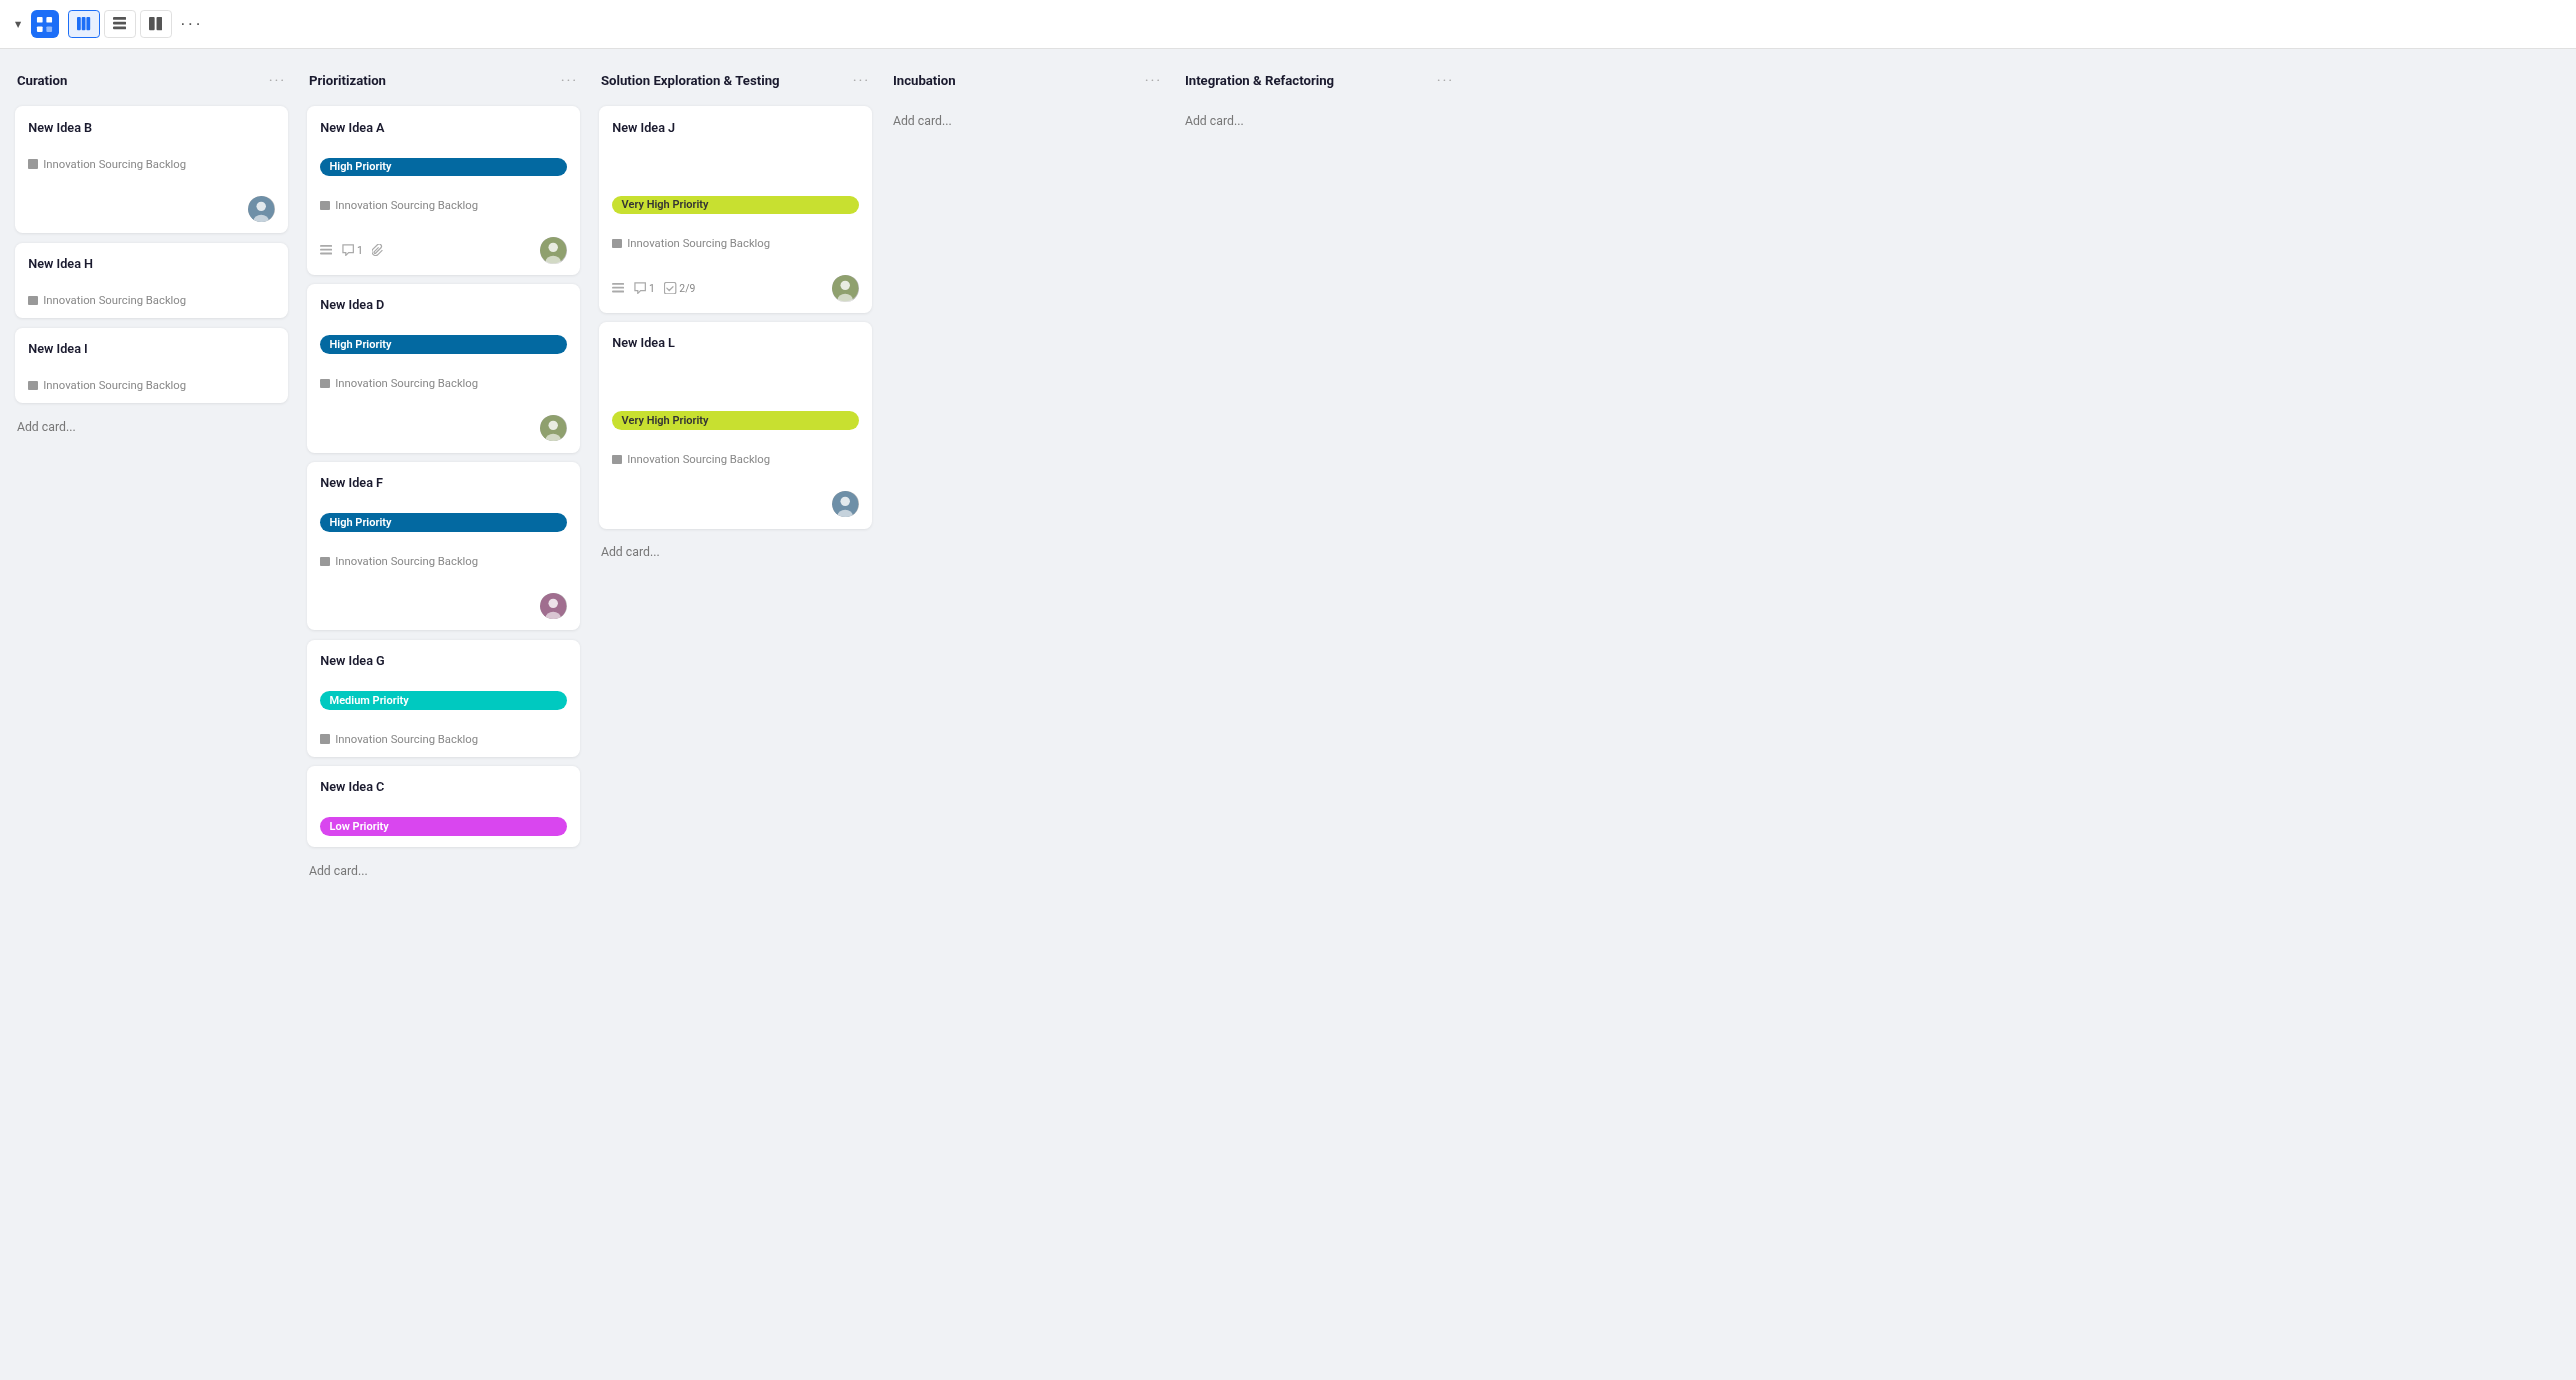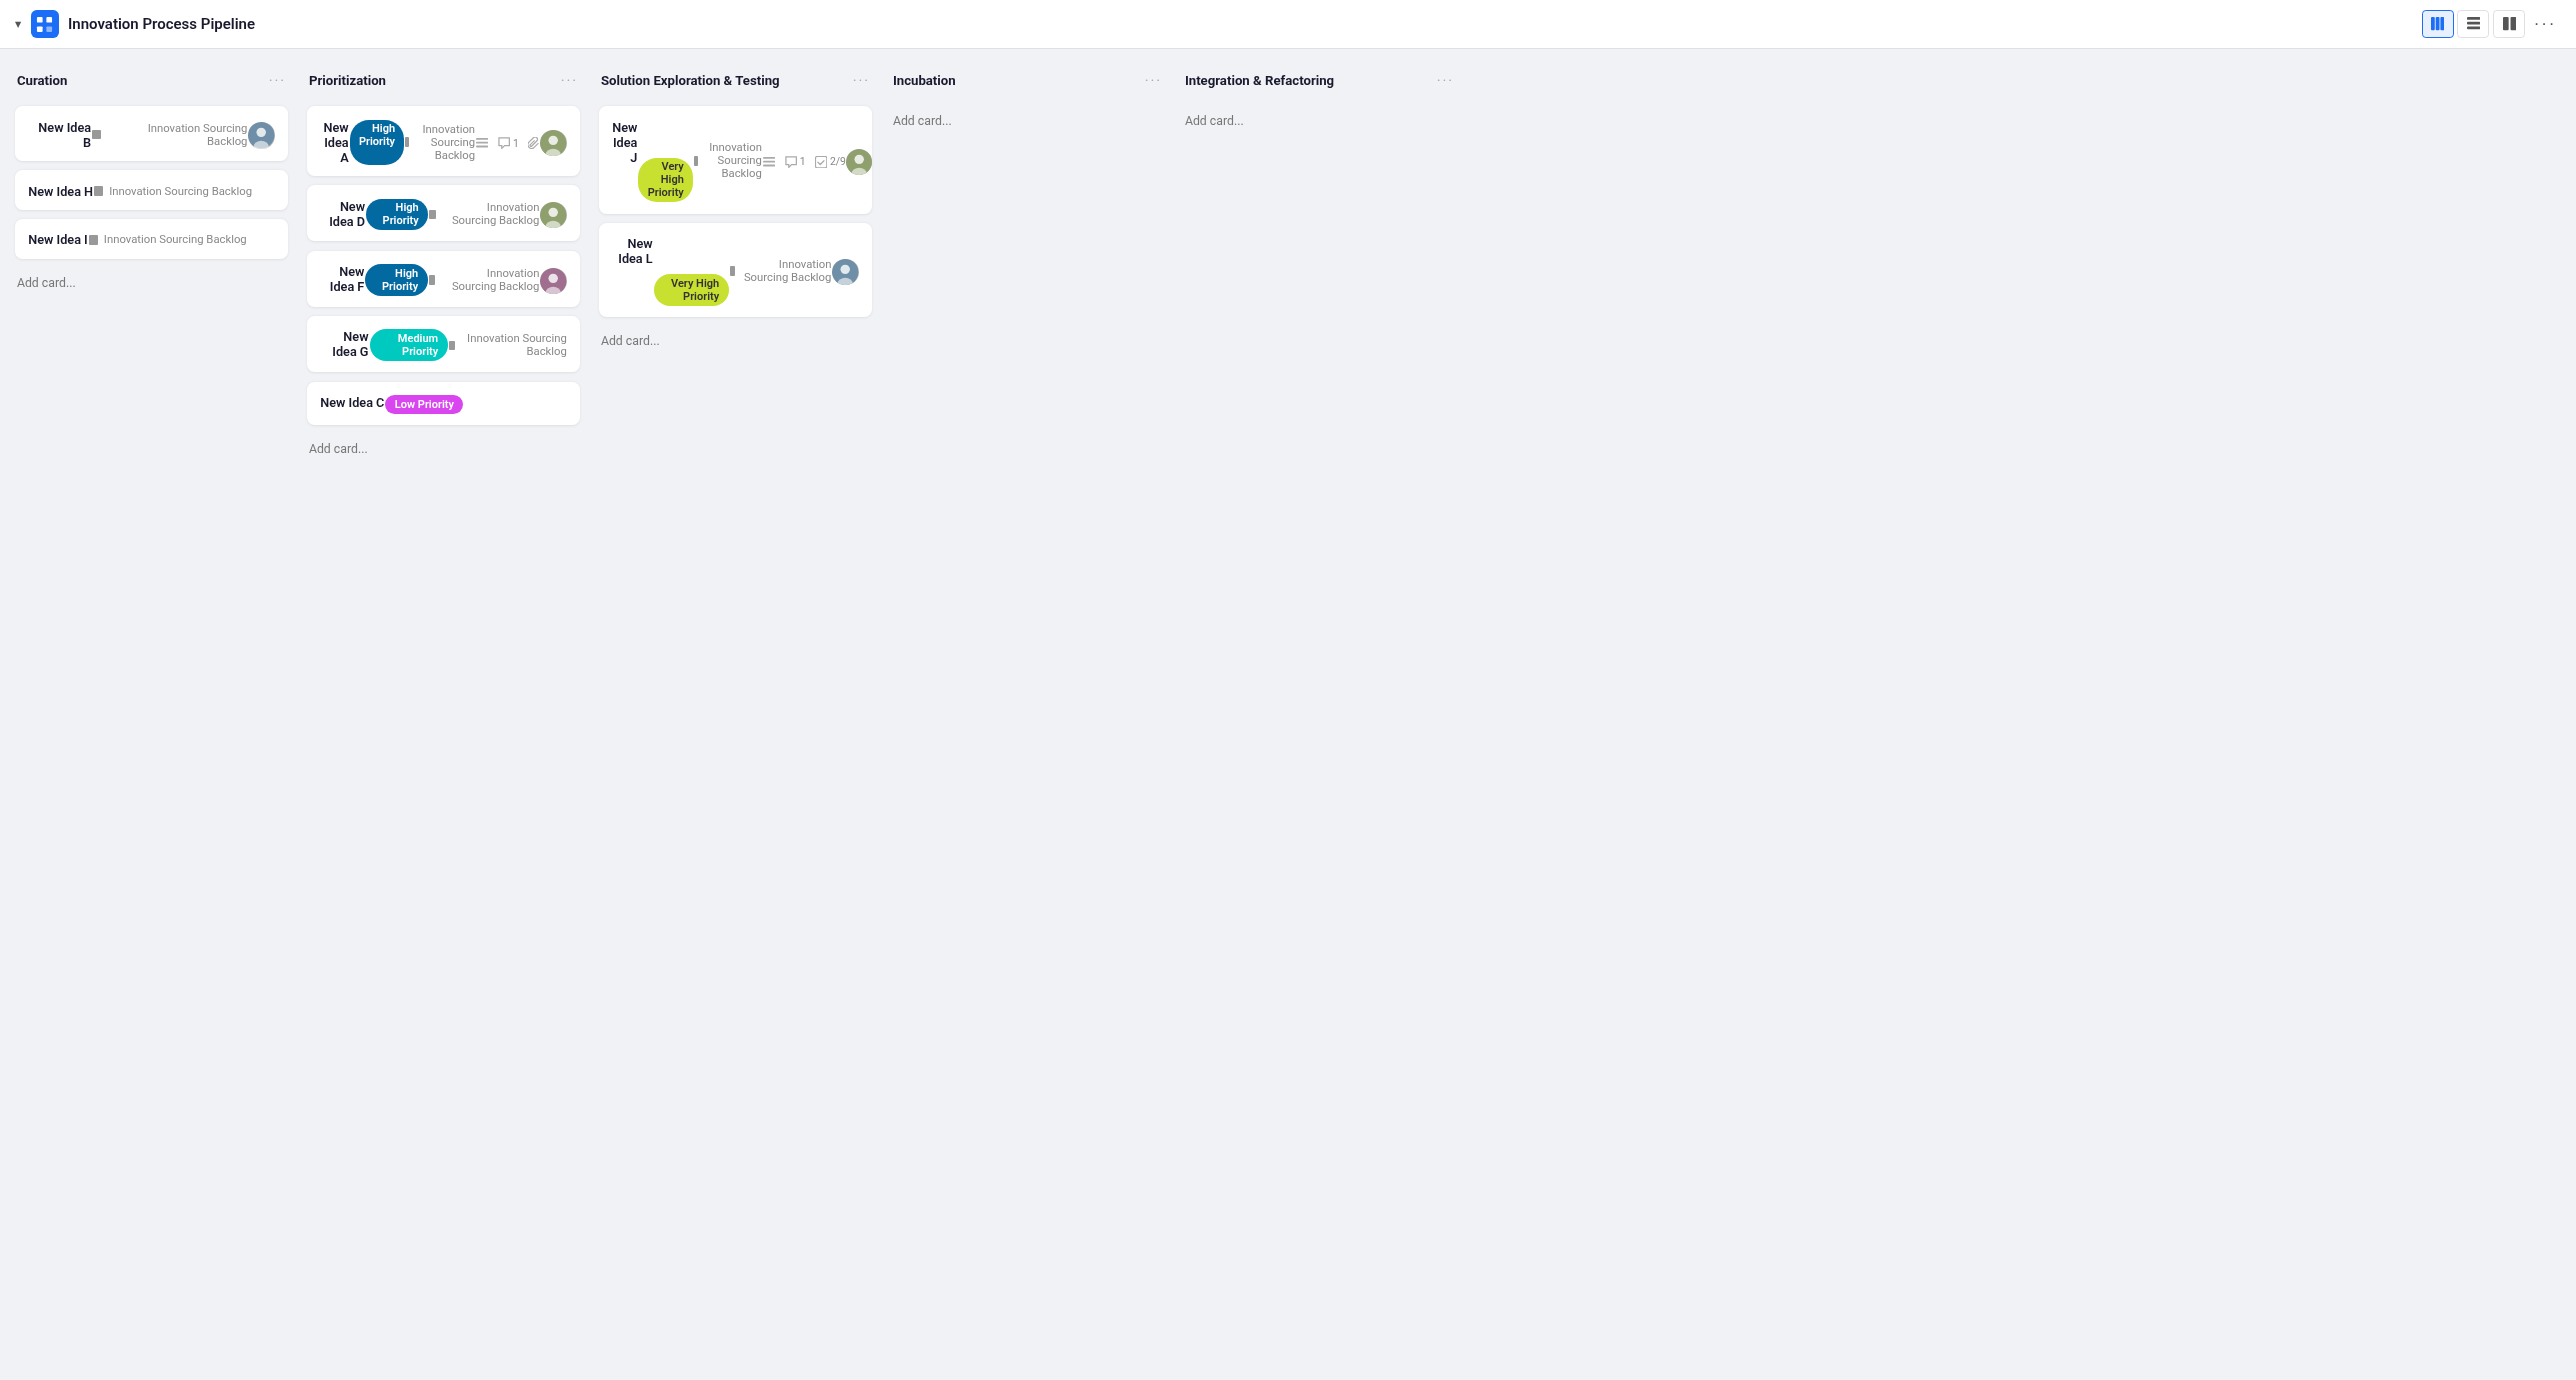--- a/index.html
+++ b/index.html
@@ -119,24 +119,23 @@
       letter-spacing: 1.9px;
     }
 
     
     .card {
       background: #fff;
       border-radius: 7.5px;
       padding: 13.2px 13.2px 11.3px 13.2px;
       box-shadow: 0 0.9px 2.8px rgba(0,0,0,0.08);
       display: flex;
-      flex-direction: row;
-      gap: 1px;
-      cursor: pointer;
-      text-align: right;
+      flex-direction: column;
+      gap: 23px;
+      cursor: pointer;
     }
     .card-title {
       font-size: 12.7px;
       font-weight: 600;
       color: #1a1a2e;
     }
     .card-tag {
       display: flex;
       align-items: center;
       gap: 5.7px;
@@ -209,21 +208,20 @@
 <div class="topbar">
   <span class="topbar-chevron">▾</span>
   <div class="topbar-logo">
     <svg width="17" height="17" viewBox="0 0 18 18" fill="none">
       <rect x="1" y="1" width="6" height="6" rx="1" fill="white"></rect>
       <rect x="1" y="11" width="6" height="6" rx="1" fill="white"></rect>
       <rect x="11" y="1" width="6" height="6" rx="1" fill="white"></rect>
       <rect x="11" y="11" width="6" height="6" rx="1" fill="white" opacity="0.5"></rect>
     </svg>
   </div>
-  <span class="topbar-title">Innovation Process Pipeline</span>
   <div class="topbar-controls">
     <button class="view-btn active">
       <svg width="13.2" height="13.2" viewBox="0 0 14 14" fill="currentColor">
         <rect x="0" y="0" width="4" height="14" rx="1"></rect>
         <rect x="5" y="0" width="4" height="14" rx="1"></rect>
         <rect x="10" y="0" width="4" height="14" rx="1"></rect>
       </svg>
     </button>
     <button class="view-btn">
       <svg width="13.2" height="13.2" viewBox="0 0 14 14" fill="currentColor">

